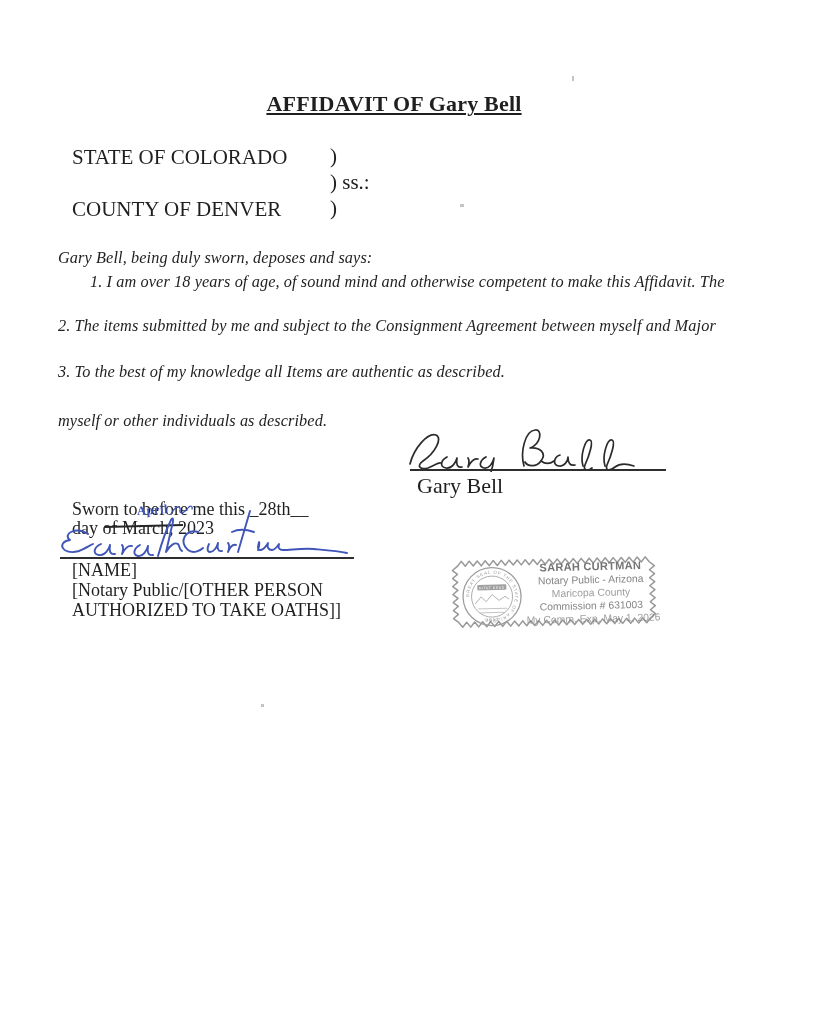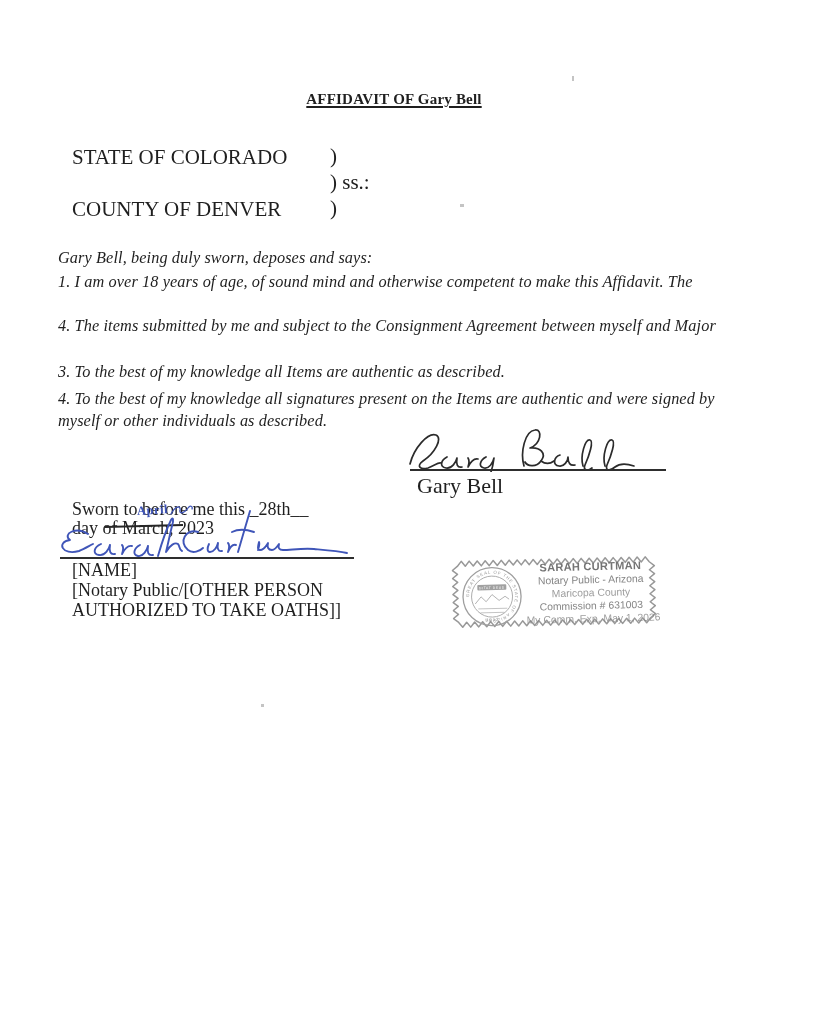--- a/index.html
+++ b/index.html
@@ -4,21 +4,21 @@
 <style>
   html,body{margin:0;padding:0;}
   body{
     width:813px;height:1024px;background:#ffffff;position:relative;overflow:hidden;
     font-family:"Liberation Serif", serif;color:#1f1f1f;
   }
   .abs{position:absolute;}
   
   .doc-title{
     top:91px;left:394px;transform:translateX(-50%);
-    font-size:15px;font-weight:bold;white-space:nowrap;
+    font-size:22px;font-weight:bold;white-space:nowrap;
     text-decoration:underline;text-decoration-thickness:1.6px;text-underline-offset:2px;
     letter-spacing:.2px;
   }
   
   .venue{font-size:21px;white-space:nowrap;}
   
   .body-text{font-size:16.3px;line-height:22px;width:700px;left:58px;letter-spacing:.1px;font-style:italic;}
   
   .sig-line{background:#2e2e2e;height:1.5px;}
   .printed-name{font-size:22px;white-space:nowrap;}
@@ -55,34 +55,34 @@
 <div class="abs doc-title">AFFIDAVIT OF Gary Bell</div>
 
 <div class="abs venue" style="left:72px;top:145px;">STATE OF COLORADO</div>
 <div class="abs venue" style="left:330px;top:144px;">)</div>
 <div class="abs venue" style="left:330px;top:170px;">) ss.:</div>
 <div class="abs venue" style="left:72px;top:197px;">COUNTY OF DENVER</div>
 <div class="abs venue" style="left:330px;top:196px;">)</div>
 
 <div class="abs body-text" style="top:247px;">Gary Bell, being duly sworn, deposes and says:</div>
 
-<div class="abs body-text" style="top:271px;">
+<div class="abs body-text" style="top:271px;margin-left:32px;">
   <span>1. I am over 18 years of age, of sound mind and otherwise competent to make this Affidavit. The</span><br>
 </div>
 
 <div class="abs body-text" style="top:315px;">
-  <span>4. The items submitted by me and subject to the Consignment Agreement between myself and Major</span><br>
+  <span>2. The items submitted by me and subject to the Consignment Agreement between myself and Major</span><br>
 </div>
 
 <div class="abs body-text" style="top:361px;">
   <span>3. To the best of my knowledge all Items are authentic as described.</span>
 </div>
 
 <div class="abs body-text" style="top:388px;">
-  <span>4. To the best of my knowledge all signatures present on the Items are authentic and were signed by</span><br>
+  <br>
   <span>myself or other individuals as described.</span>
 </div>
 
 <svg class="abs ink-sig" style="left:406px;top:424px;" width="262" height="48" viewBox="0 0 262 48" aria-label="Gary Bell">
   <path d="M4,40 C8,24 22,8 30,11 C37,14 29,29 17,37 C10,42 14,46 22,44 C28,42 32,38 35,39"></path>
   <path d="M41,33 C35,36 33,43 40,44 C46,45 50,38 51,34 C50,40 51,44 56,43"></path>
   <path d="M62,34 C64,37 63,40 62,43 C65,37 68,34 72,35"></path>
   <path d="M80,33 C74,36 72,43 78,44 C83,45 87,39 88,34 C87,42 85,52 80,56 C75,59 72,55 76,51"></path>
   <path d="M118,42 C114,28 119,7 129,6 C137,5 135,20 124,24 C134,23 141,29 135,37 C130,44 121,42 119,38"></path>
   <path d="M135,37 C139,40 144,40 148,37"></path>

